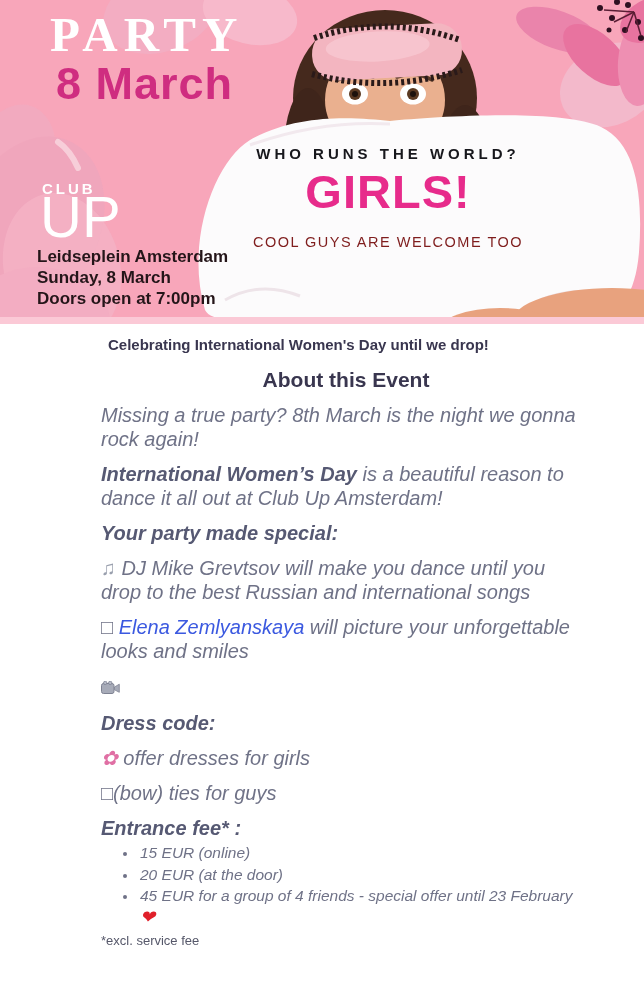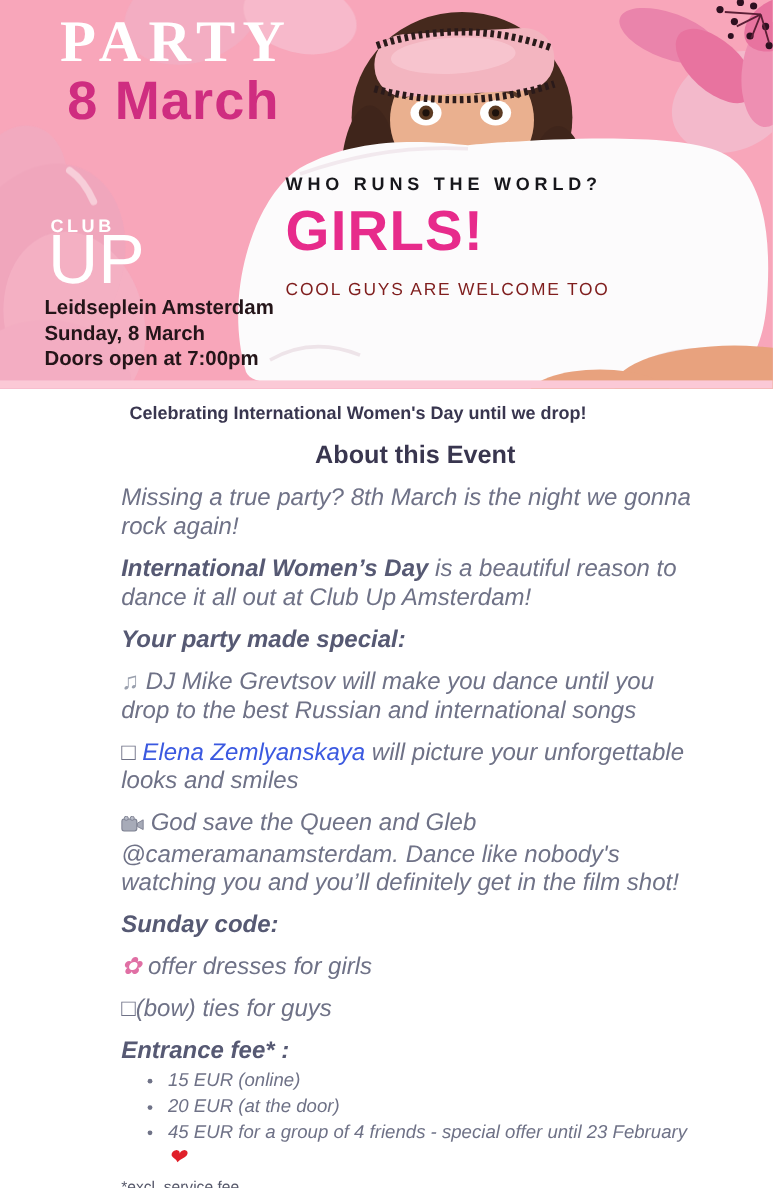--- a/index.html
+++ b/index.html
@@ -17,21 +17,21 @@
     font-family:Liberation Sans, sans-serif; font-weight:bold; font-size:45px;
     letter-spacing:1px; color:#cf2d80; }
 
   .club-logo { position:absolute; left:40px; top:182px; color:#fff; line-height:0.88; }
   .club-logo .logo-top { font-size:15px; font-weight:bold; letter-spacing:3px; display:block; margin-left:2px; }
   .club-logo .logo-main { font-size:58px; font-weight:normal; letter-spacing:0; display:block; margin-top:-4px; }
 
   .venue { position:absolute; left:37px; top:246px; font-size:17px; font-weight:bold;
     color:#241519; line-height:21px; }
 
-  .pillow-text { position:absolute; left:238px; top:145px; width:300px; text-align:left; }
+  .pillow-text { position:absolute; left:238px; top:145px; width:300px; text-align:center; }
   .pillow-line1 { font-size:15px; font-weight:bold; letter-spacing:4px; color:#17171c; white-space:nowrap; }
   .pillow-line2 { font-size:47px; font-weight:bold; letter-spacing:1px; color:#e72b8b; margin-top:2px; }
   .pillow-line3 { font-size:14.5px; letter-spacing:1.5px; color:#7f1d1d; margin-top:15px; white-space:nowrap; }
 
   
   .content { padding:12px 55px 0 101px; }
   .tagline { margin-left:7px; font-size:15px; font-weight:bold; color:#39364f; }
   .about-heading { margin-top:15px; margin-left:2px; font-size:21px; font-weight:bold; color:#39364f;text-align:center; }
 
   .content p { font-size:20px; color:#6f7287; line-height:24px; margin-top:11px;font-style:italic; }
@@ -167,23 +167,23 @@
 
   <p><span class="icon-music">♫</span><span> DJ Mike Grevtsov will make you dance until you drop to the best Russian and international songs</span></p>
 
   <p><span>□ </span><a class="person-link" href="#">Elena Zemlyanskaya</a><span> will picture your unforgettable looks and smiles</span></p>
 
   <p><span class="icon-camera"><svg width="19" height="14" viewBox="0 0 19 14">
           <rect x="0.5" y="2.5" width="12.5" height="10" rx="2" fill="#a7abb8" stroke="#7e8292"></rect>
           <polygon points="13.5,6 18.3,3.2 18.3,11.3 13.5,8.8" fill="#a7abb8" stroke="#7e8292" stroke-width="0.8"></polygon>
           <circle cx="4.2" cy="1.9" r="1.7" fill="#b8bcc8" stroke="#7e8292" stroke-width="0.8"></circle>
           <circle cx="9.2" cy="1.9" r="1.7" fill="#b8bcc8" stroke="#7e8292" stroke-width="0.8"></circle>
-        </svg></span><span> God save the Queen and Gleb @cameramanamsterdam. Dance like nobody's watching you and you’ll definitely get in the film shot!</span></p>
+        </svg></span></p>
 
-  <p><span class="lead-bold">Sunday code:</span></p>
+  <p><span class="lead-bold">Dress code:</span></p>
 
   <p><span class="icon-blossom">✿</span><span> offer dresses for girls</span></p>
 
   <p>□(bow) ties for guys</p>
 
   <p><span class="lead-bold">Entrance fee* :</span></p>
 
   <ul class="fee-list">
     <li>15 EUR (online)</li>
     <li>20 EUR (at the door)</li>

